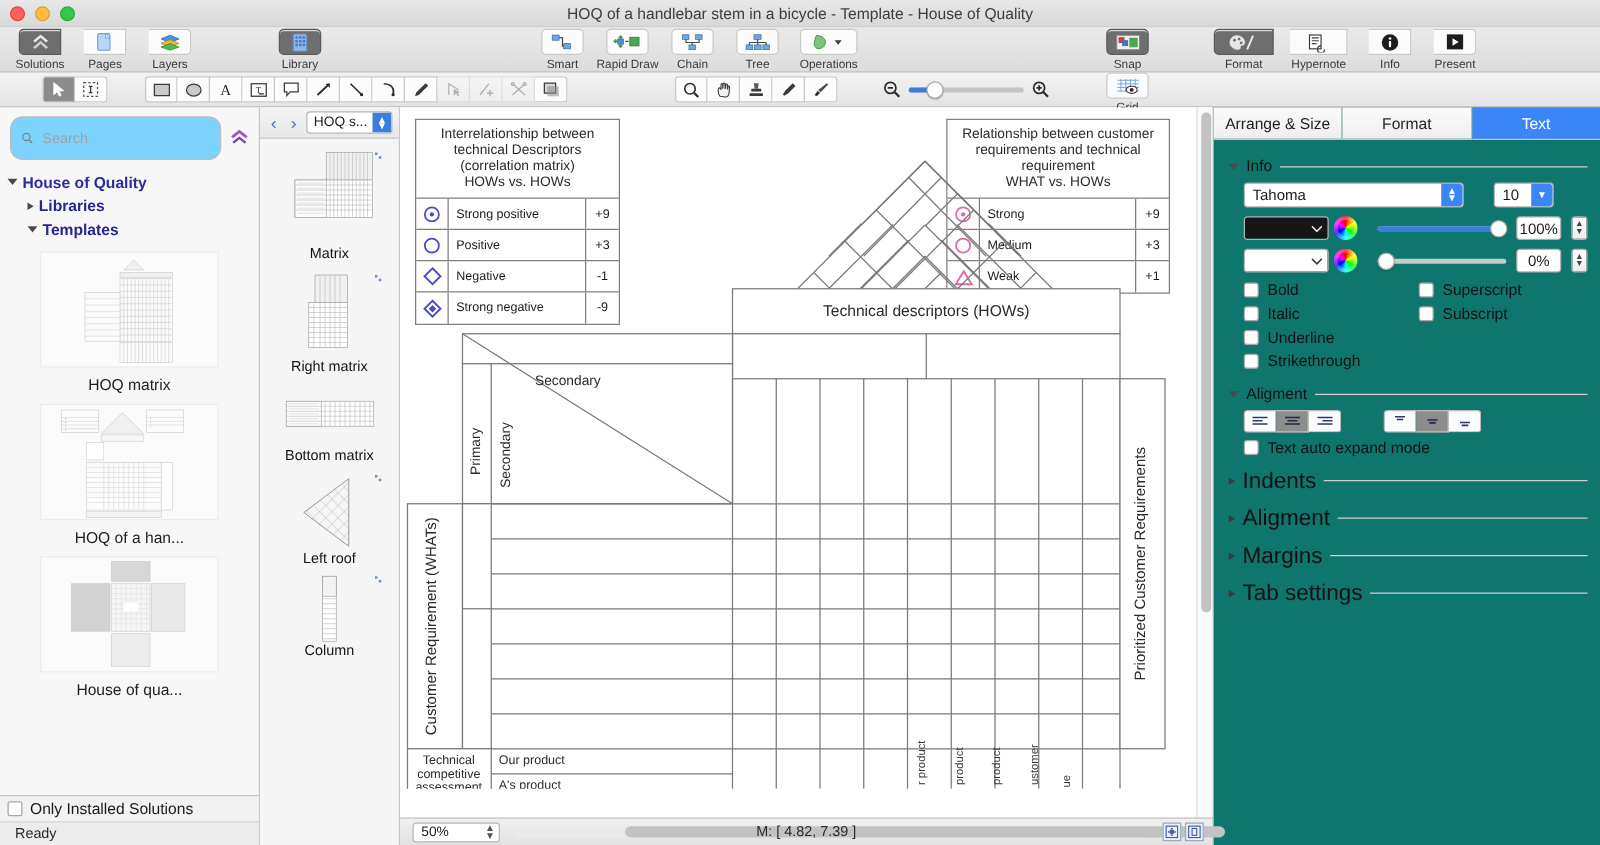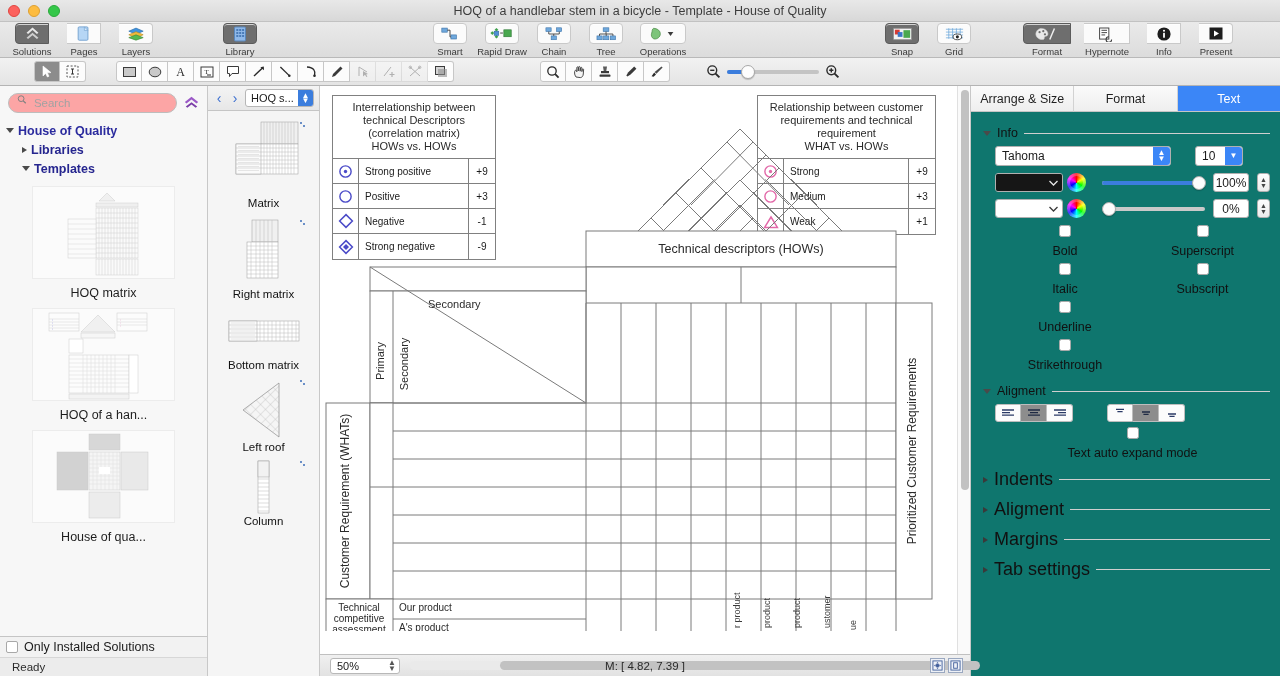--- a/index.html
+++ b/index.html
@@ -78,22 +78,22 @@
      background:#fdfdfd; border:1px solid #a9a9a9; box-shadow:0 1px 1px rgba(0,0,0,.2);}
 
   
   .bodyrow { flex:1; display:flex; min-height:0; }
 
   
   .leftpanel { width:208px; background:#f7f7f7; border-right:1px solid #c8c8c8;
                display:flex; flex-direction:column; flex:none; }
   .searchrow { display:flex; align-items:center; padding:7px 6px 6px 8px; gap:5px;}
   .searchbox {
-    flex:1; height:20px; border:1px solid #bdbdbd; border-radius:10px; background:#fca5a5;
-    display:flex; padding:0 8px; gap:5px;
+    flex:1; height:35px; border:1px solid #bdbdbd; border-radius:10px; background:#7dd3fc;
+    display:flex; align-items:center; padding:0 8px; gap:5px;
   }
   .searchbox input { border:0; outline:0; font-size:11.5px; width:100%; background:transparent; color:#555; }
   .searchbox input::placeholder { color:#a2a2a2; }
   .tree { padding:2px 0 0 0; }
   .trow { display:flex; align-items:center; gap:4px; height:19px; font-size:12.5px; }
   .trow.lvl0 { padding-left:6px; color:#2b2b9e; font-weight:bold; }
   .trow.lvl1 { padding-left:22px; color:#26268f; font-weight:bold; }
   .tri { width:0;height:0; border-left:5px solid #4a4a4a; border-top:3.5px solid transparent; border-bottom:3.5px solid transparent;}
   .tri.down { border-left:4px solid transparent; border-right:4px solid transparent; border-top:5px solid #4a4a4a; border-bottom:0;}
   .thumbs { flex:1; overflow:hidden; padding-top:8px; }
@@ -161,21 +161,21 @@
      box-shadow:inset 0 0 0 3px rgba(255,255,255,.25);}
   .oslider { height:4px; border-radius:2px; background:#c9c9c9; position:relative; flex:1; }
   .oslider .f { position:absolute; left:0; top:0; height:4px; border-radius:2px; background:#3b7ddd;}
   .oslider .k { position:absolute; top:-5px; width:14px;height:14px;border-radius:50%;background:#fcfcfc;
      border:1px solid #a9a9a9; box-shadow:0 1px 1px rgba(0,0,0,.18);}
   .numbox { width:36px; height:19px; background:#fff; border:1px solid #b0b0b0; border-radius:3px;
      font-size:12px; display:flex; align-items:center; justify-content:center;}
   .spin { width:13px;height:19px;border:1px solid #b0b0b0;border-radius:3px;background:linear-gradient(#fdfdfd,#ececec);
      display:flex;flex-direction:column;align-items:center;justify-content:center;font-size:7px;line-height:6px;color:#444;}
   .checkgrid { display:grid; grid-template-columns:140px 1fr; row-gap:5px; margin-top:6px;}
-  .chk { display:flex; align-items:center; gap:7px; font-size:12.5px; color:#111;flex-direction:column;}
+  .chk { display:flex; align-items:center; gap:7px; font-size:12.5px; color:#111;}
   .chk .box { width:12px;height:12px;border:1px solid #a9a9a9;border-radius:2.5px;background:#fff; flex:none;}
   .aligngroup { display:flex; }
   .abtn { width:26px;height:18px;border:1px solid #bdbdbd;border-left-width:0;background:#fcfcfc;
      display:flex;align-items:center;justify-content:center;}
   .aligngroup .abtn:first-child{border-left-width:1px;border-radius:3px 0 0 3px;}
   .aligngroup .abtn:last-child{border-radius:0 3px 3px 0;}
   .abtn.on { background:#8d8d8d; }
   .disc { display:flex; align-items:center; gap:6px; margin:9px 0 9px 2px;}
   .disc .tri { border-left:5px solid #3a3a3a; border-top:3.5px solid transparent; border-bottom:3.5px solid transparent;}
   .disc .lbl { font-size:18px; color:#111;}
@@ -303,21 +303,21 @@
         <div class="ibox" style="width:46px">
           <svg width="32" height="16" viewBox="0 0 34 16">
               <path d="M7 2 C11 2 15 5 14 9 C13.2 12.5 9 14 7 13 C5 12 4 9.5 5 7 C5.8 5 5 3 7 2 Z" fill="#7dc47a" stroke="#4d8c4a" stroke-width=".8"></path>
               <path d="M22 6 L25 10 L28 6 Z" fill="#3a3a3a"></path>
             </svg>
         </div>
         <div class="tlabel">Operations</div>
       </div>
     </div>
 
-    <div class="tgroup" style="margin-left:182px;">
+    <div class="tgroup" style="margin-left:182px;flex-direction:column;">
       <div class="titem dark">
         <div class="ibox">
           <svg width="21" height="16" viewBox="0 0 22 16">
               <rect x="1.5" y="2" width="19" height="12" fill="#f2f2f2" stroke="#8a8a8a" stroke-width=".8"></rect>
               <rect x="3" y="3.5" width="5" height="5" fill="#d63b34"></rect>
               <rect x="6" y="6" width="5" height="5" fill="#3b76c7"></rect>
               <rect x="12" y="4" width="7" height="8" fill="#4aa84f"></rect>
             </svg>
         </div>
         <div class="tlabel">Snap</div>

